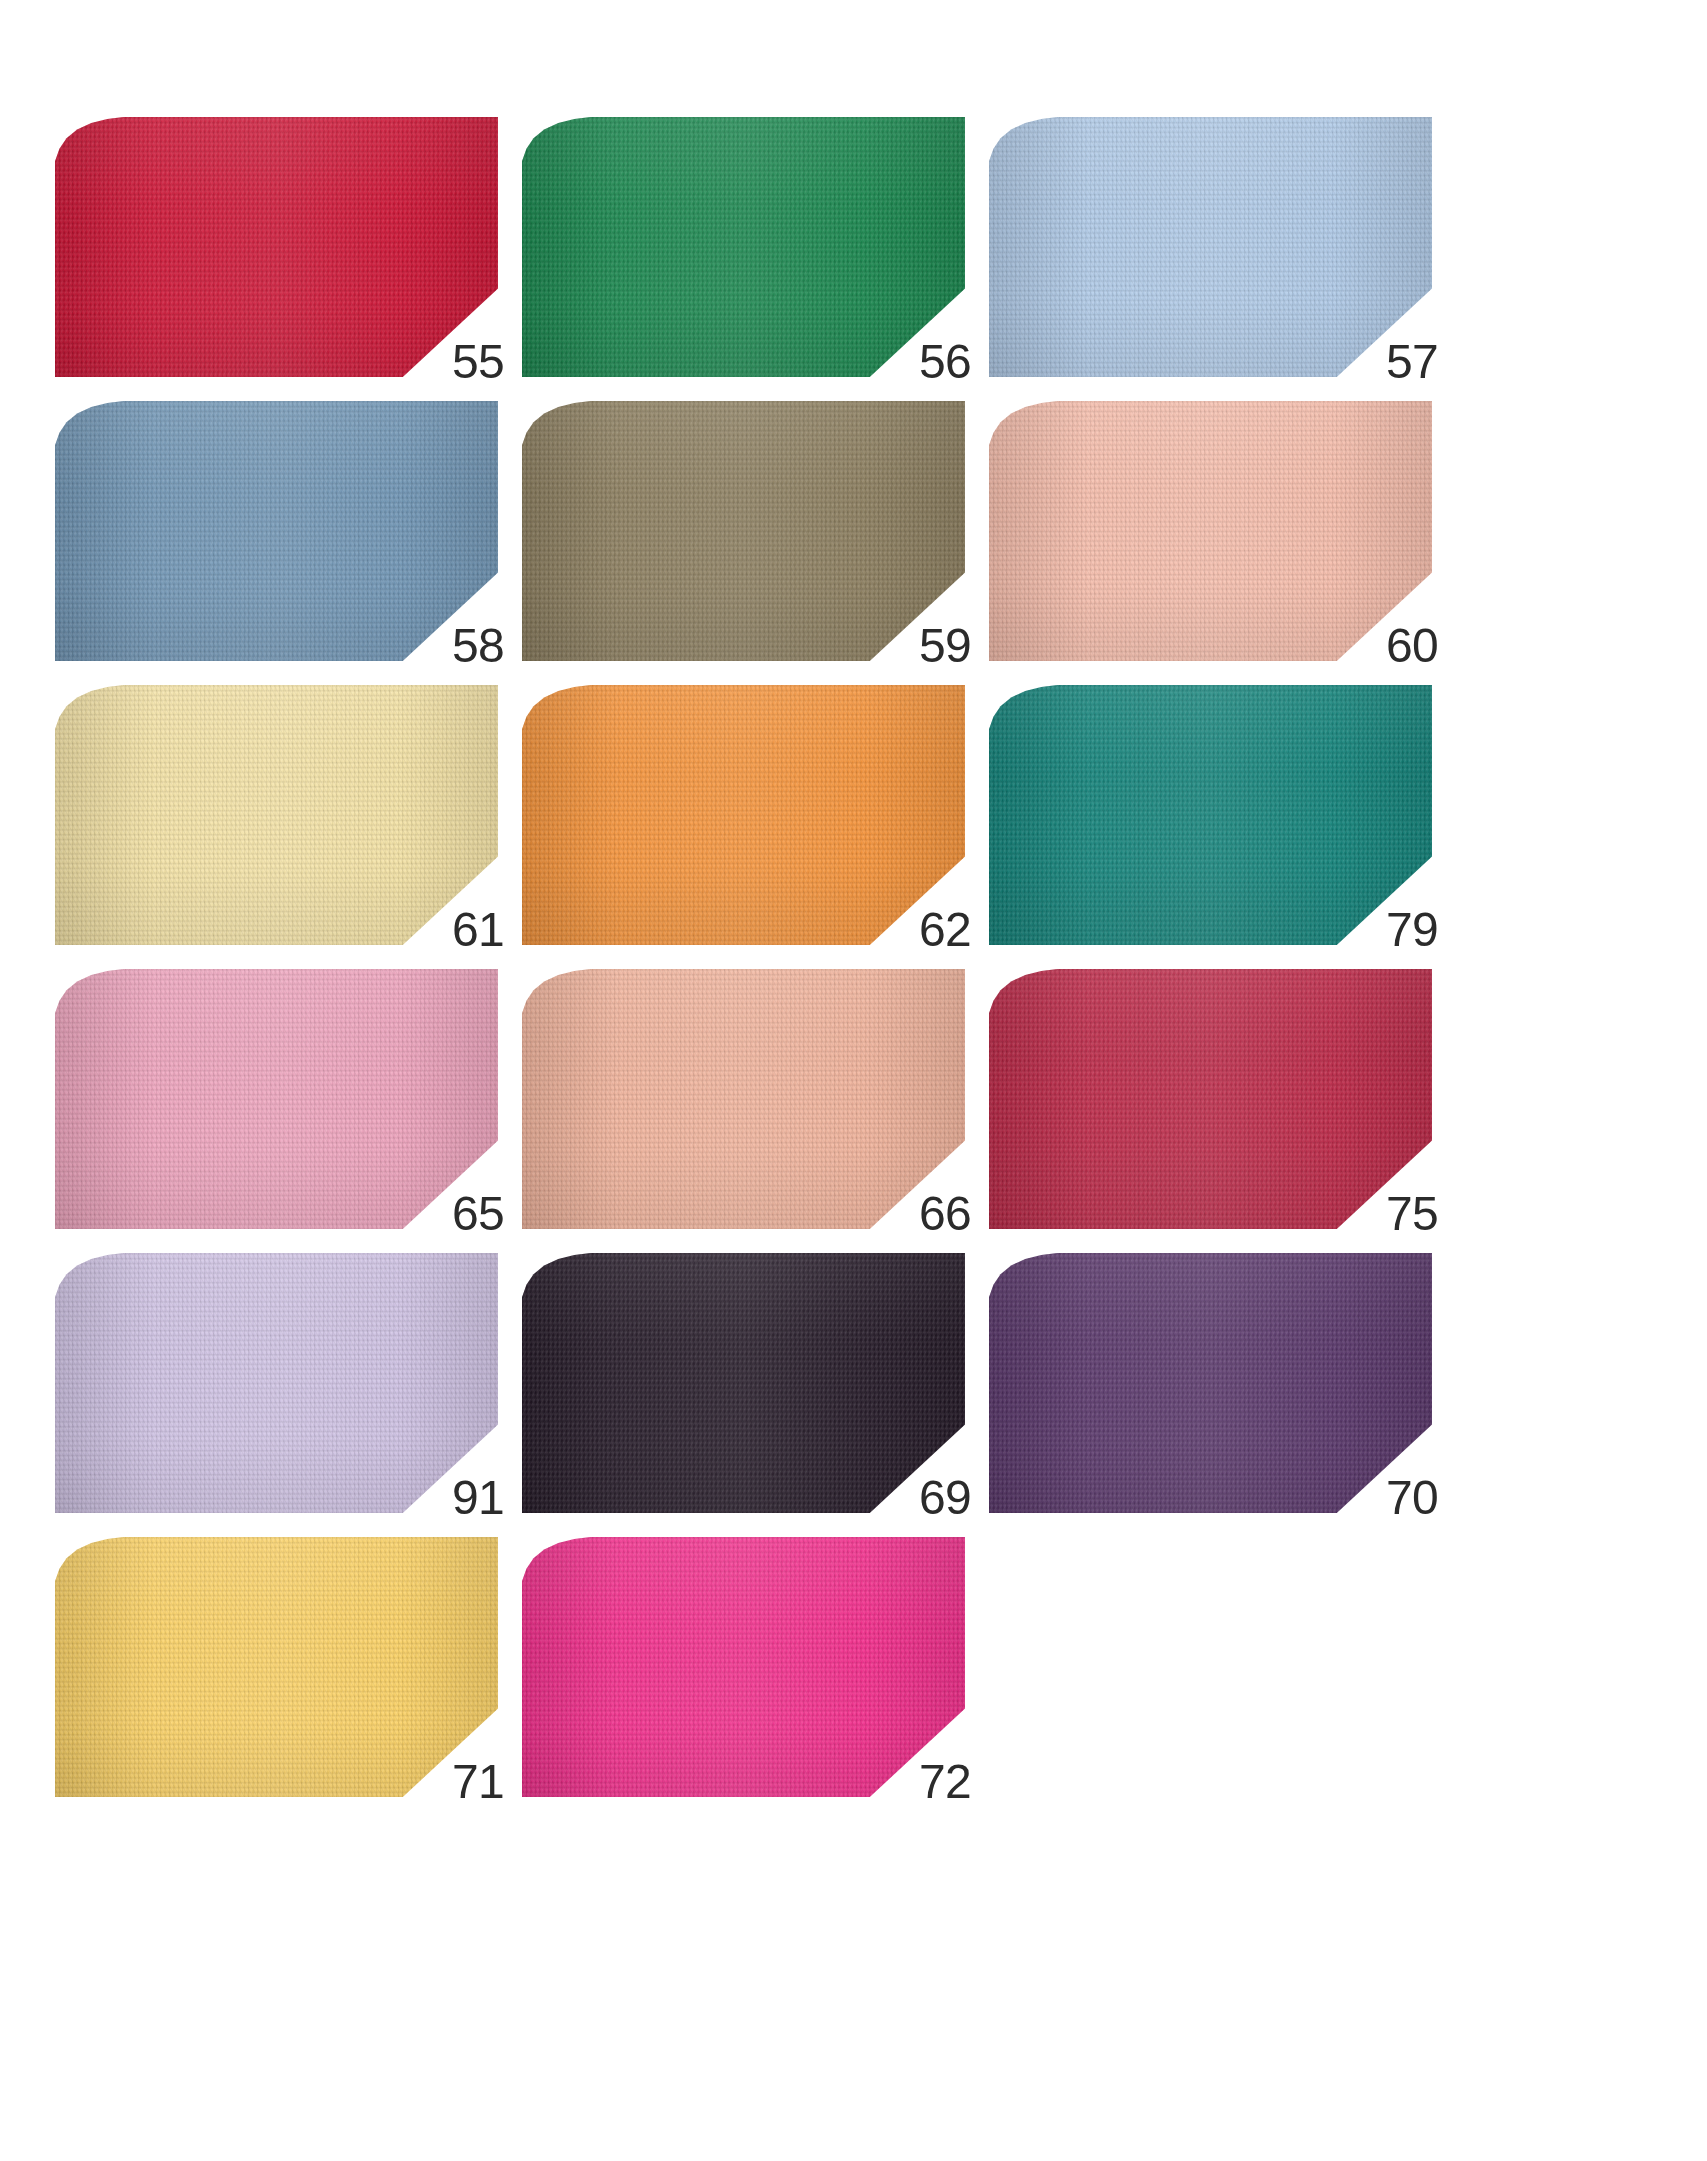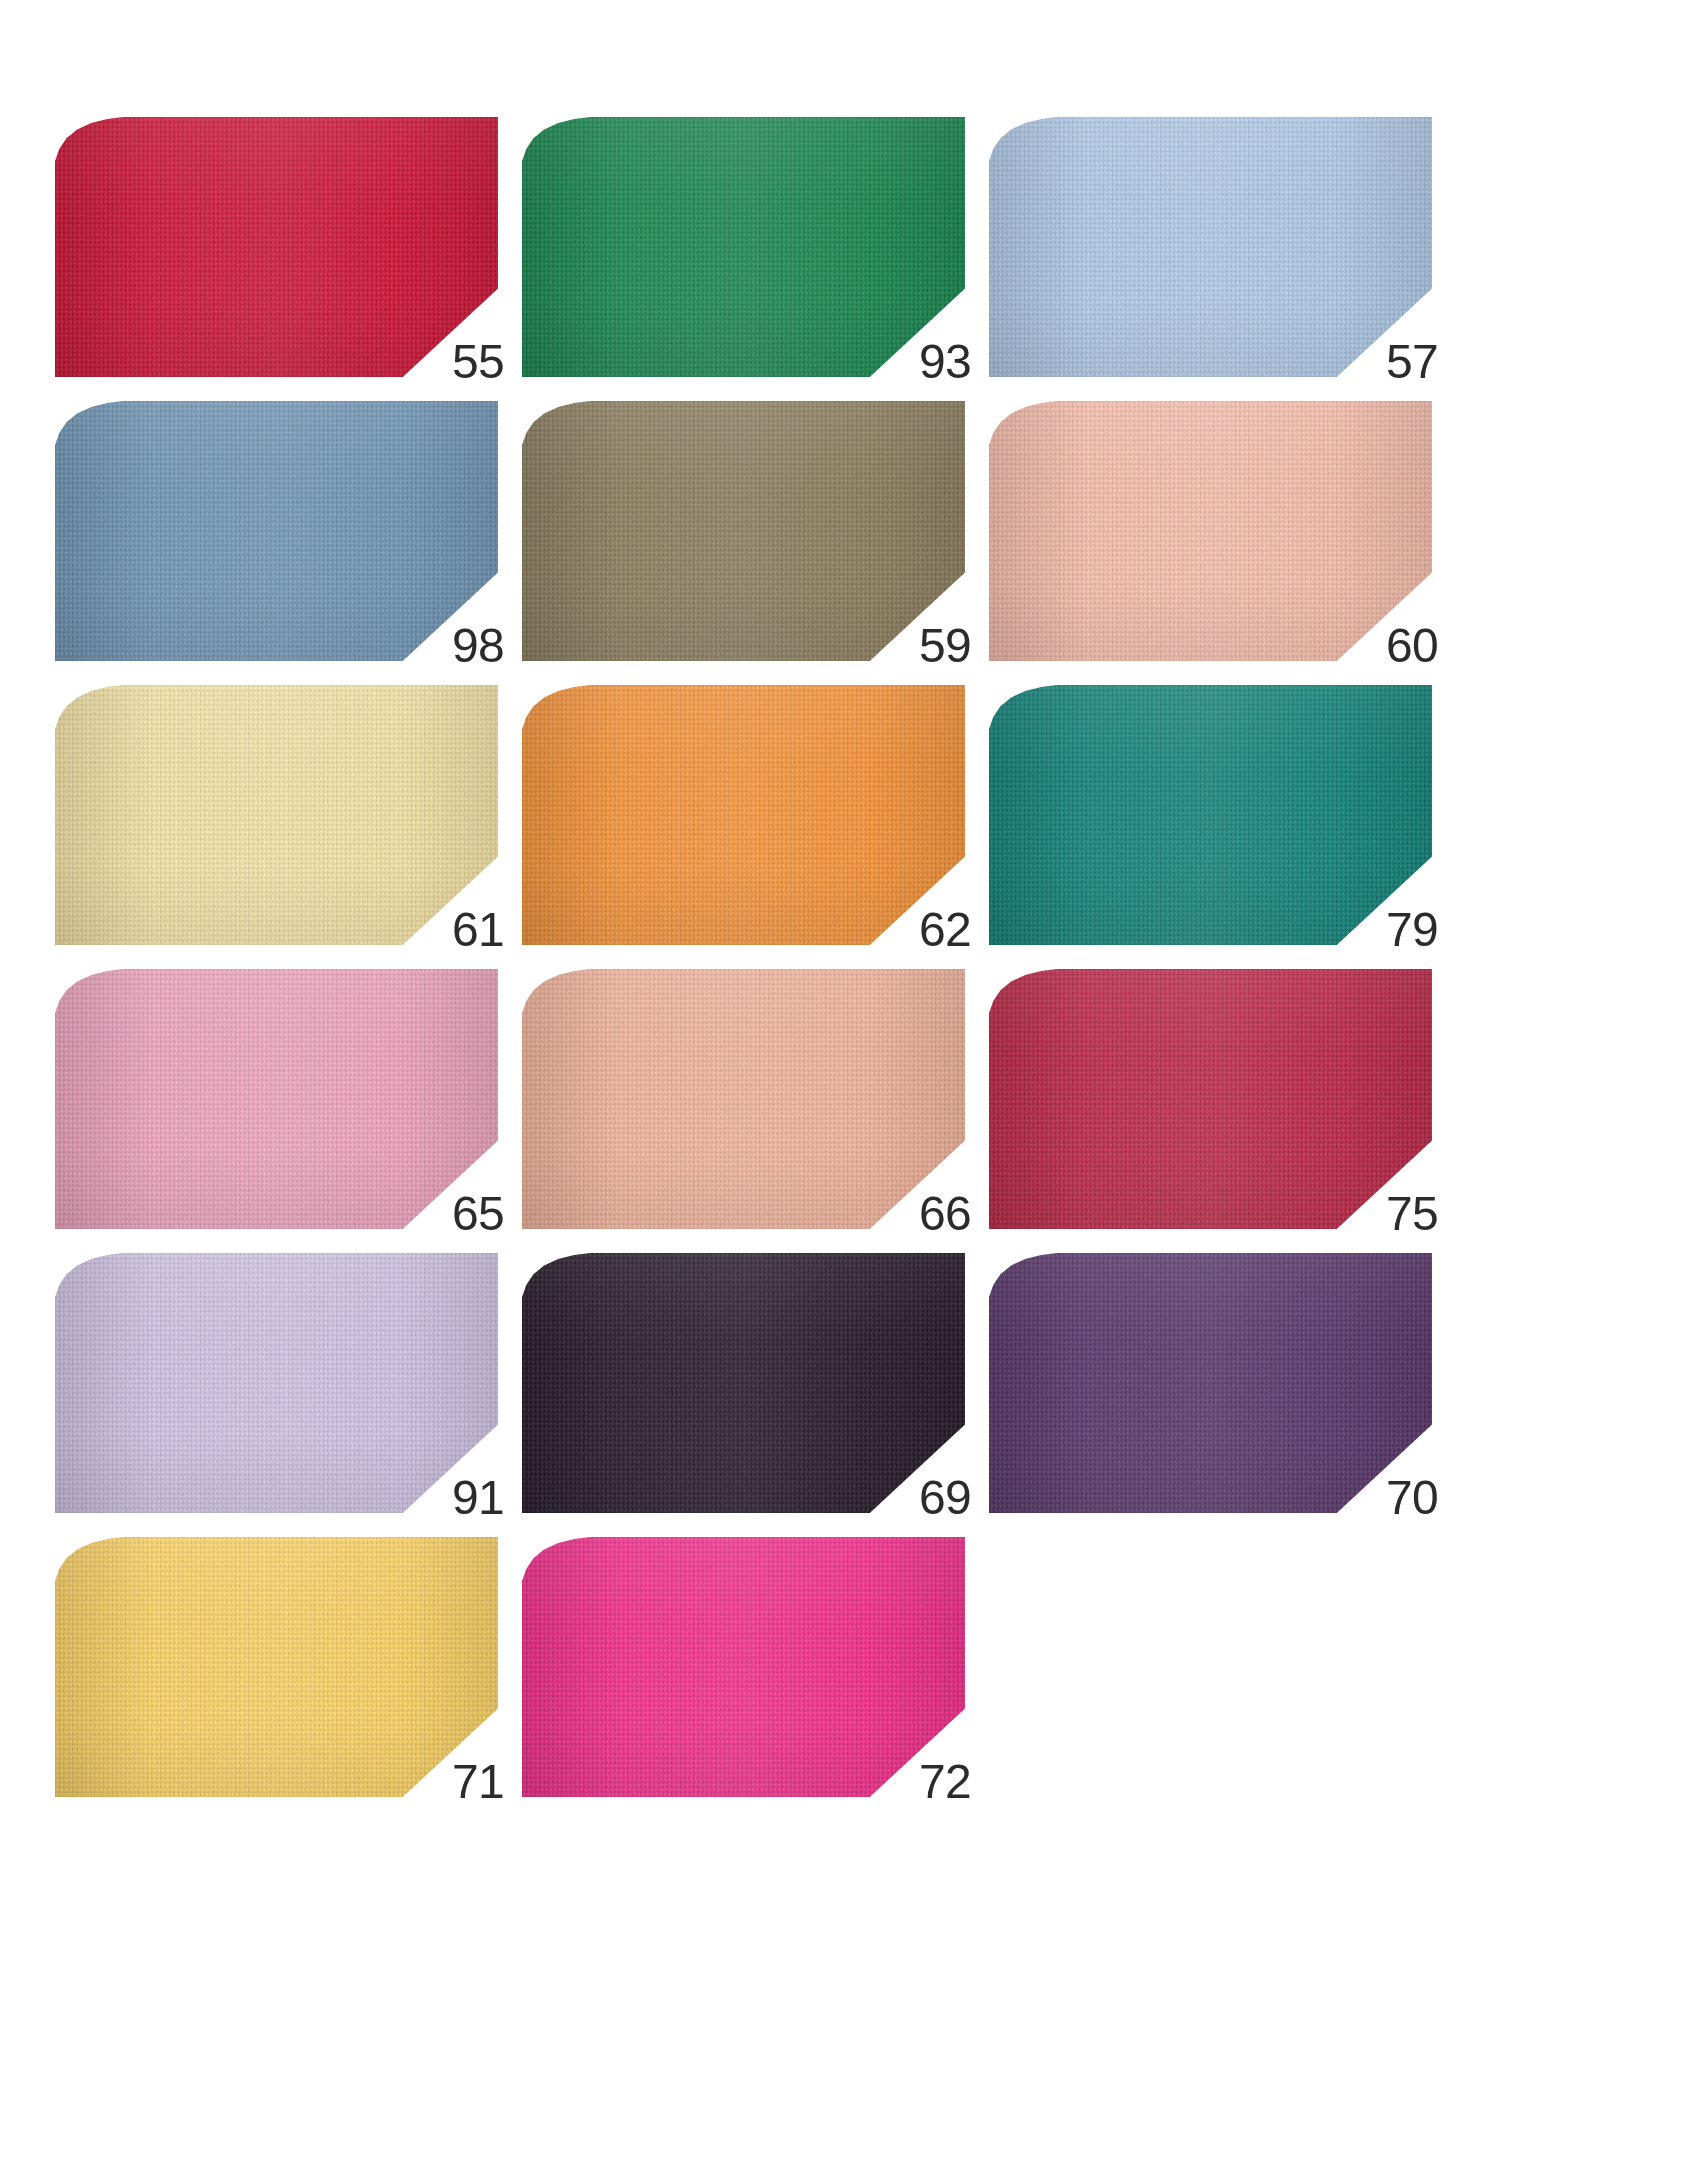--- a/index.html
+++ b/index.html
@@ -133,29 +133,29 @@
 <body style="background: rgb(255, 255, 255);">
 
 <main id="swatch-chart">
   <div id="swatch-grid">
       <div class="swatch-cell">
         <div class="swatch-chip" style="background-color: rgb(206, 17, 51);"></div>
         <div class="swatch-number">55</div>
       </div>
       <div class="swatch-cell">
         <div class="swatch-chip" style="background-color: rgb(22, 134, 76);"></div>
-        <div class="swatch-number">93</div>
+        <div class="swatch-number">56</div>
       </div>
       <div class="swatch-cell">
         <div class="swatch-chip" style="background-color: rgb(175, 202, 232);"></div>
         <div class="swatch-number">57</div>
       </div>
       <div class="swatch-cell">
         <div class="swatch-chip" style="background-color: rgb(111, 149, 181);"></div>
-        <div class="swatch-number">98</div>
+        <div class="swatch-number">58</div>
       </div>
       <div class="swatch-cell">
         <div class="swatch-chip" style="background-color: rgb(139, 125, 93);"></div>
         <div class="swatch-number">59</div>
       </div>
       <div class="swatch-cell">
         <div class="swatch-chip" style="background-color: rgb(247, 189, 171);"></div>
         <div class="swatch-number">60</div>
       </div>
       <div class="swatch-cell">

